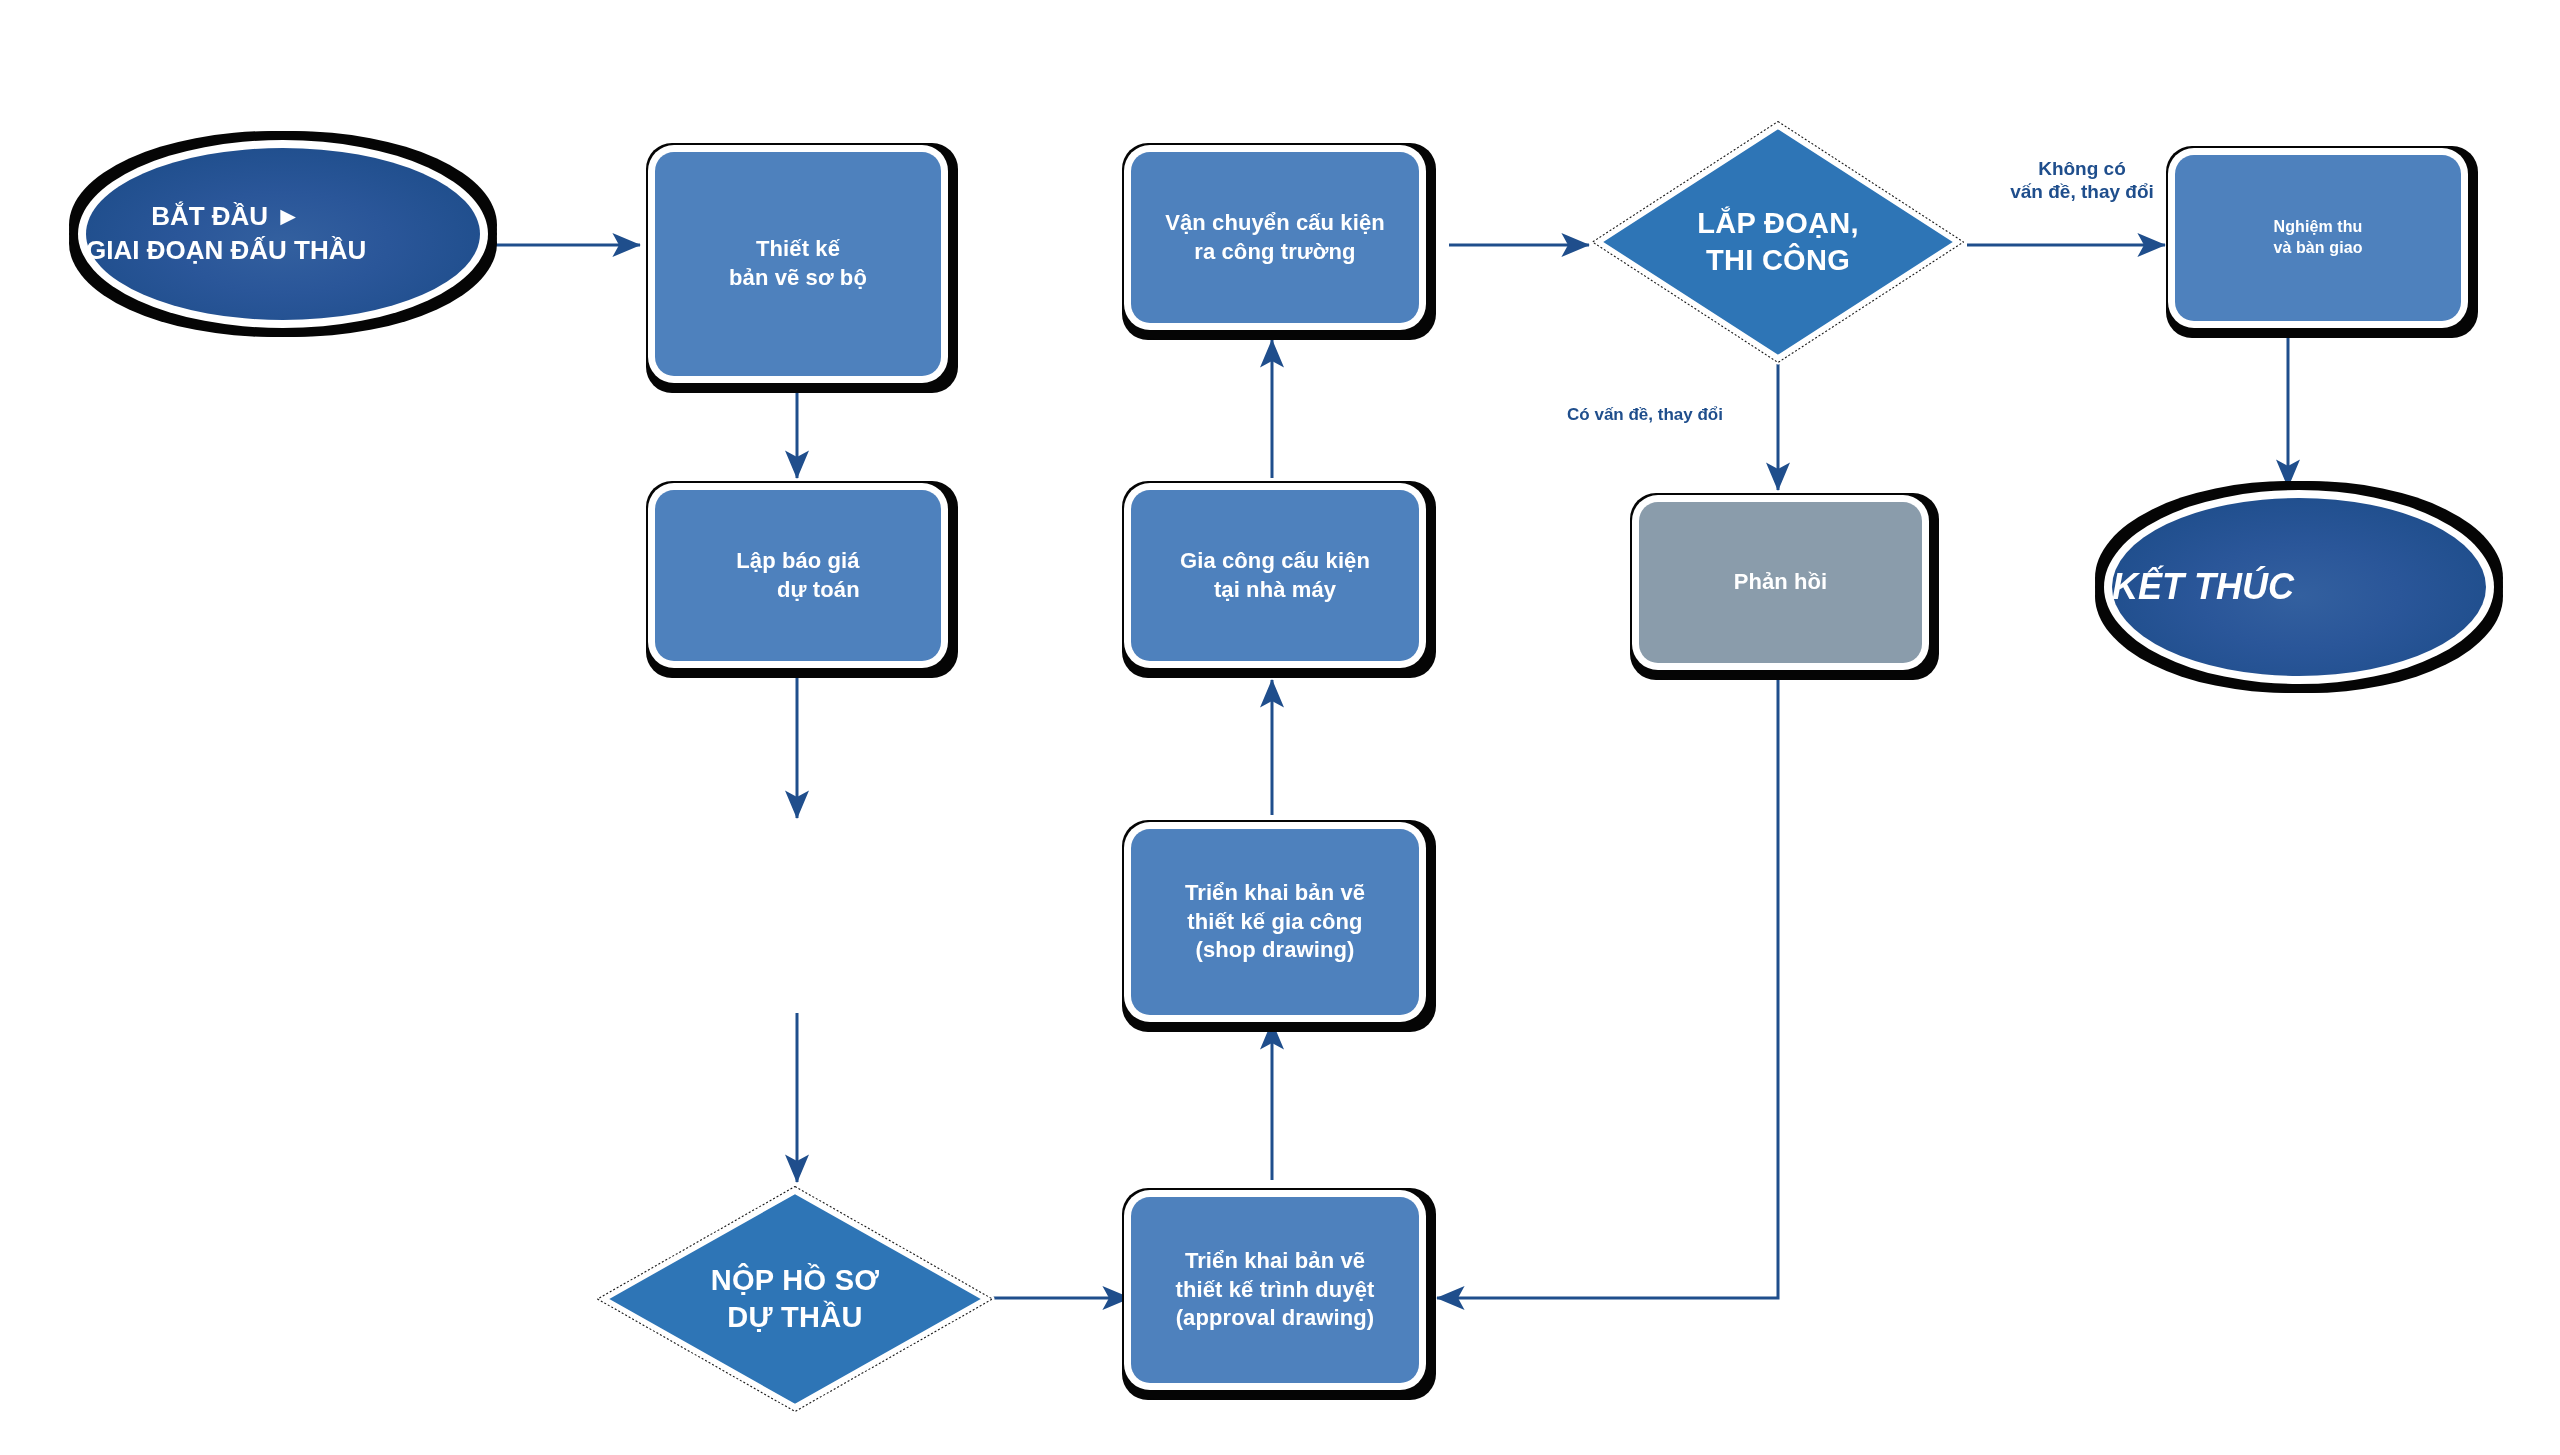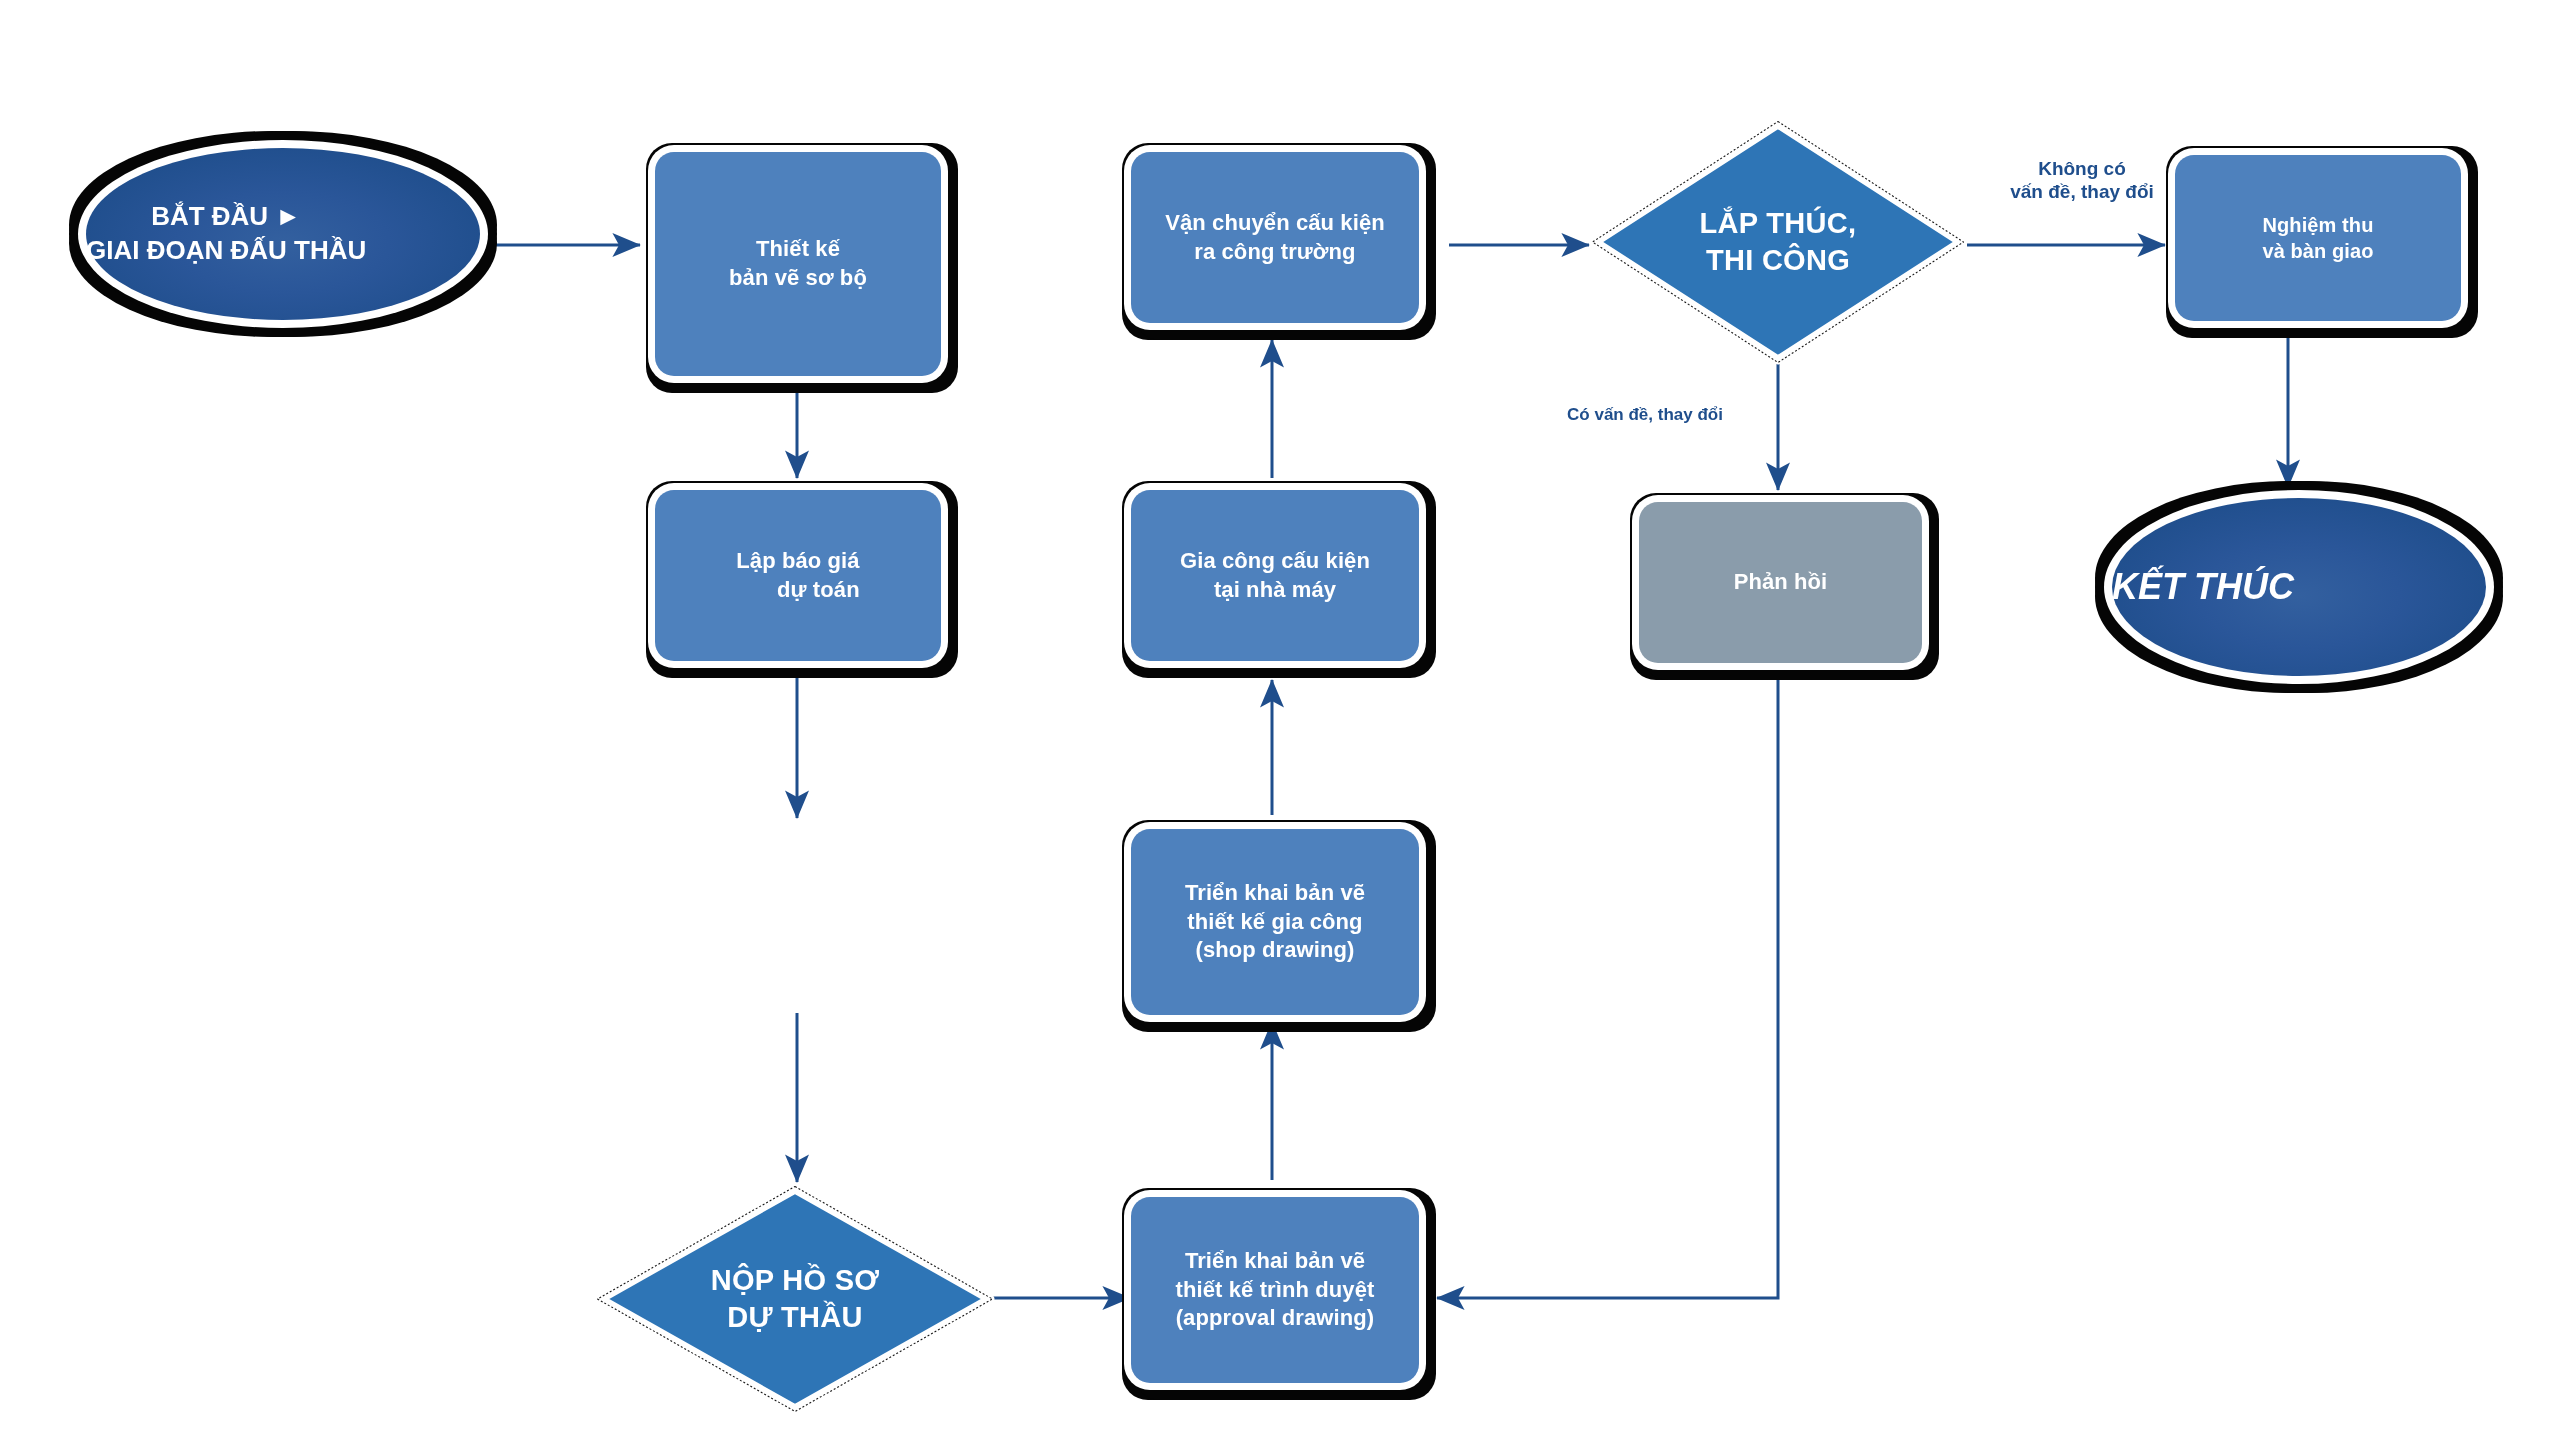--- a/index.html
+++ b/index.html
@@ -234,34 +234,34 @@
     </div>
   </div>
 
   <div class="diamond" style="left:1592px;top:121px;width:372px;height:242px;">
     <svg width="372" height="242" viewBox="0 0 372 242" xmlns="http://www.w3.org/2000/svg">
       <path d="M186,3 L369,121 L186,239 L3,121 Z" fill="#2e75b6" stroke="#ffffff" stroke-width="9" stroke-linejoin="round"></path>
       <path d="M186,0.5 L371.5,121 L186,241.5 L0.5,121 Z" fill="none" stroke="#1a1a1a" stroke-width="1.1" stroke-linejoin="round" stroke-dasharray="2 2"></path>
     </svg>
     <div class="dlabel" style="font-size:29px;">
       <div>
-        <div>LẮP THÚC,</div>
+        <div>LẮP ĐOẠN,</div>
         <div>THI CÔNG</div>
       </div>
     </div>
   </div>
 
   <div class="node proc gray" style="left:1632px;top:495px;width:297px;height:175px;">
     <div class="fill" style="font-size:22px;">
       <div>Phản hồi</div>
     </div>
   </div>
 
   <div class="node proc" style="left:2168px;top:148px;width:300px;height:180px;">
-    <div class="fill" style="font-size:20px;">
+    <div class="fill" style="font-size:16px;">
       <div>
         <div>Nghiệm thu</div>
         <div>và bàn giao</div>
       </div>
     </div>
   </div>
 
   <div class="node term" style="left:2104px;top:490px;width:390px;height:194px;">
     <div class="fill" style="font-size:36px;font-style:italic;">
       <div>KẾT THÚC</div>

